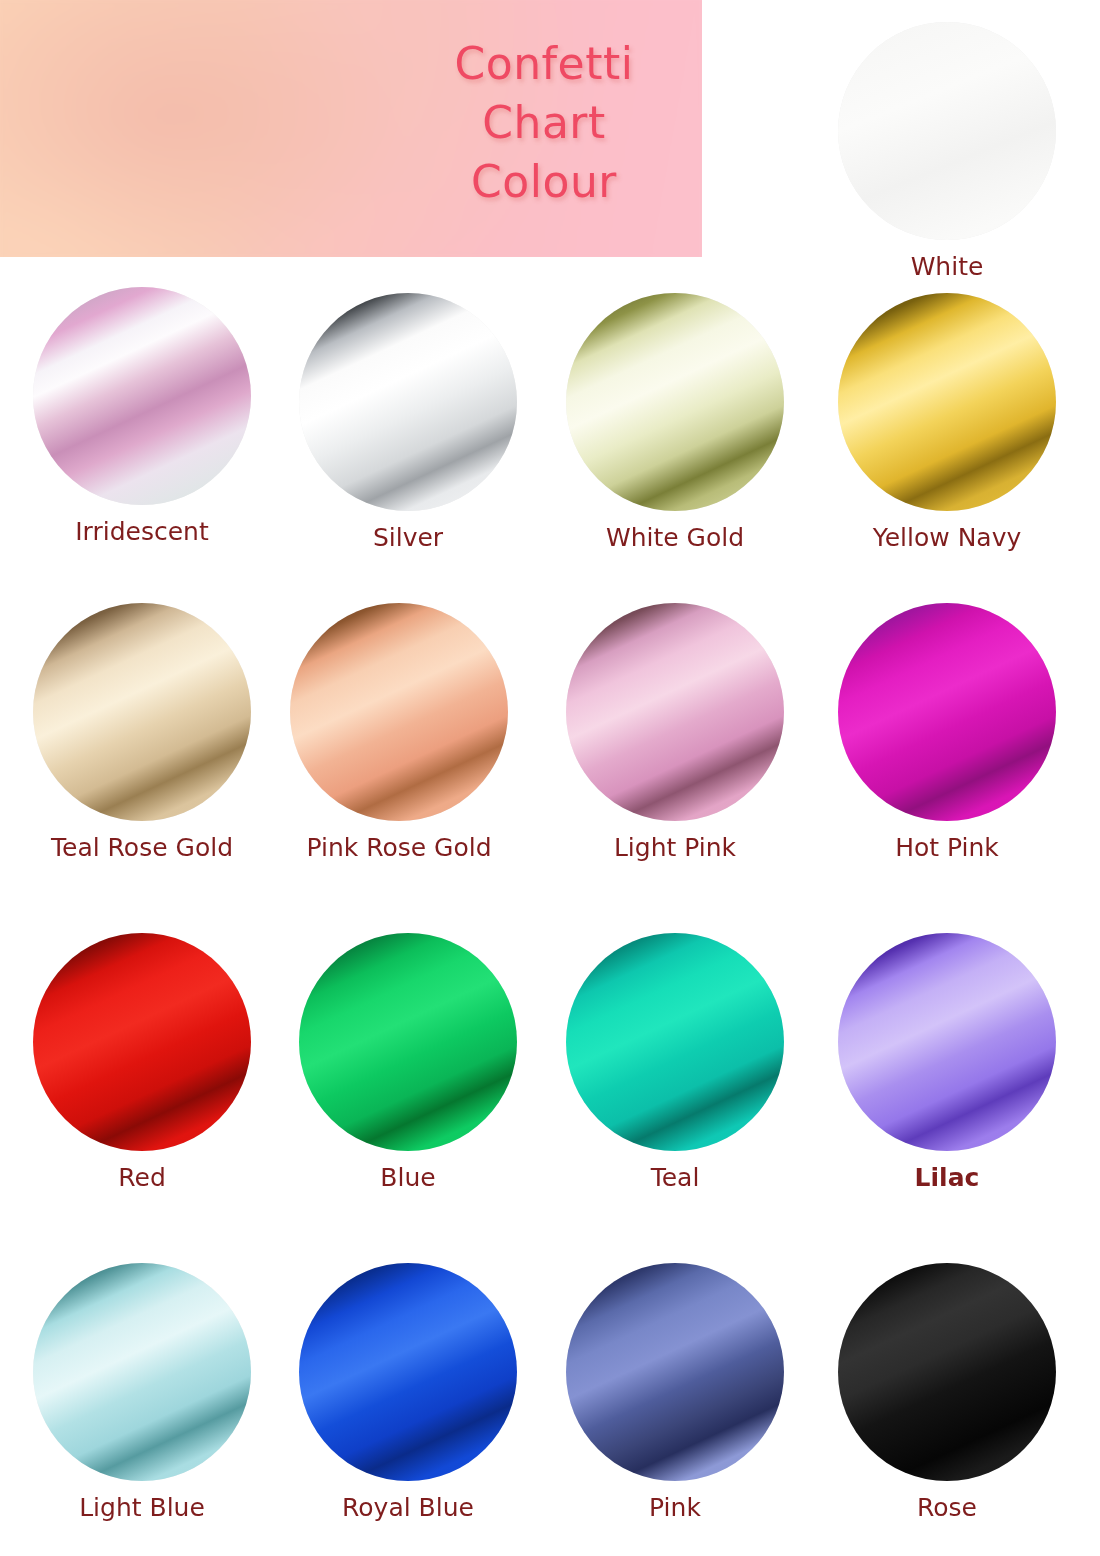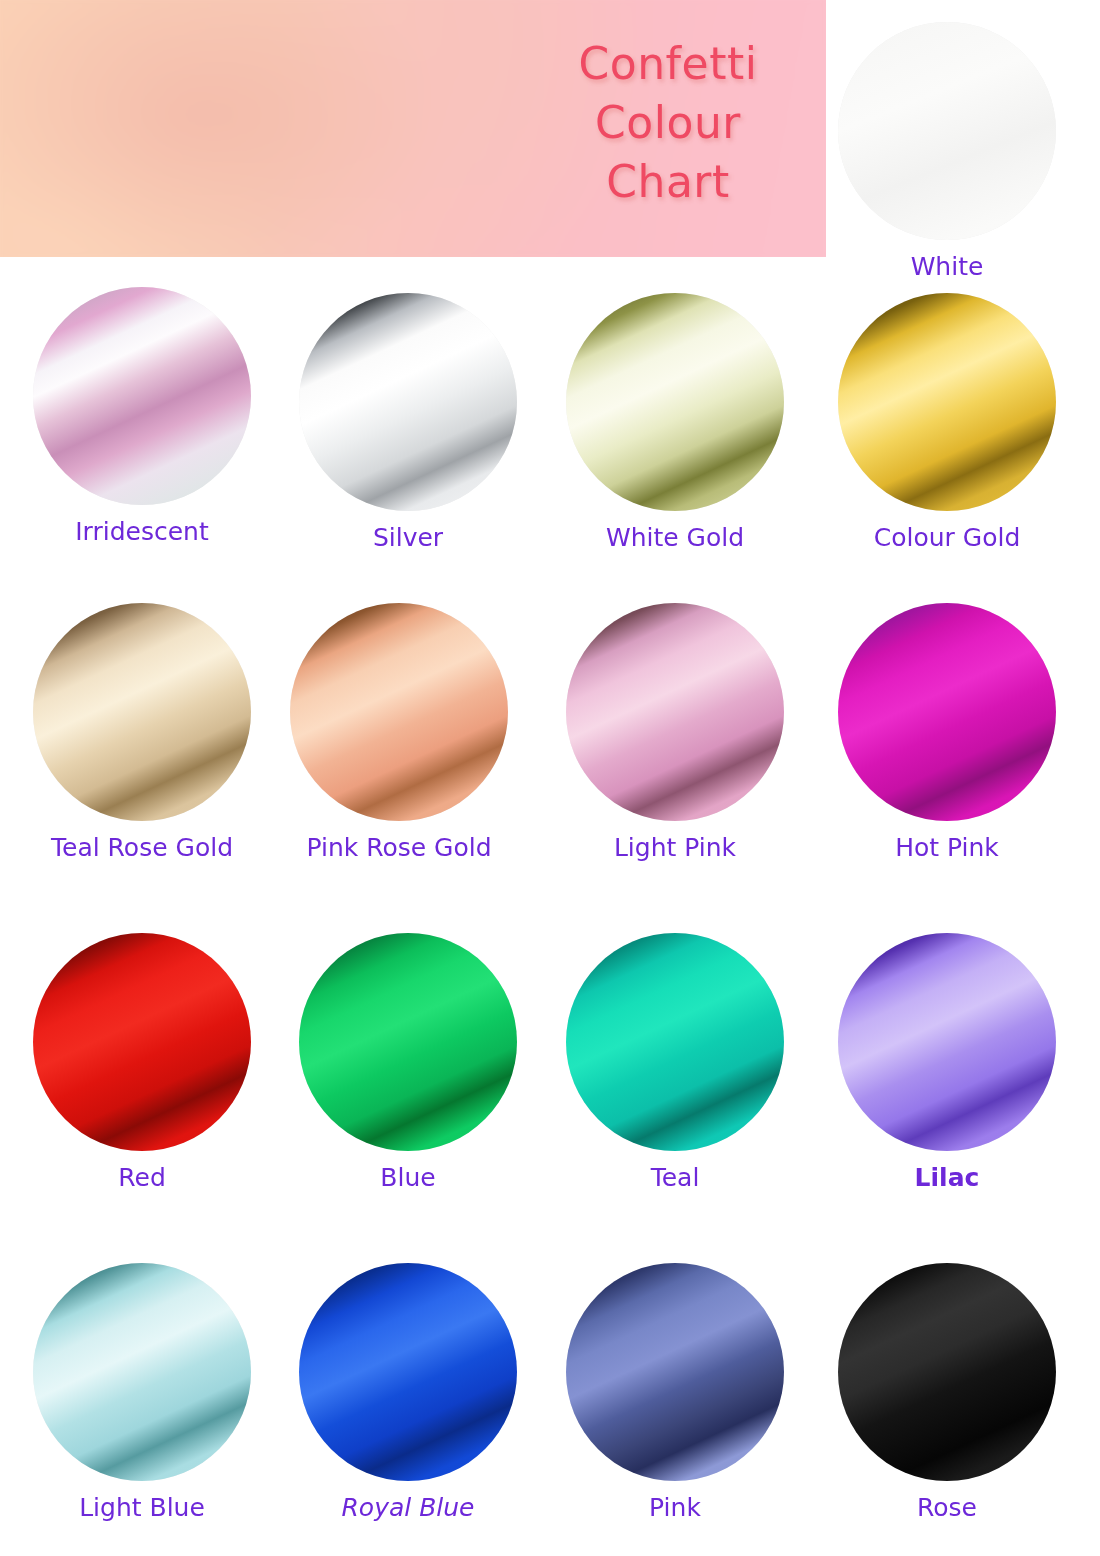--- a/index.html
+++ b/index.html
@@ -15,21 +15,21 @@
     overflow: hidden;
     font-family: "DejaVu Sans", sans-serif;
     -webkit-font-smoothing: antialiased;
   }
 
   
   .header-banner {
     position: absolute;
     left: 0;
     top: 0;
-    width: 826px;
+    width: 702px;
     height: 257px;
     overflow: hidden;
   }
   .header-banner .bg {
     position: absolute;
     inset: -30px;
     background:
       radial-gradient(ellipse 340px 220px at 26% 46%, rgba(243,186,170,0.85) 0%, rgba(248,205,186,0) 72%),
       radial-gradient(ellipse 260px 300px at 58% 30%, rgba(247,196,186,0.55) 0%, rgba(250,208,190,0) 70%),
       radial-gradient(ellipse 300px 260px at 12% 78%, rgba(252,214,186,0.75) 0%, rgba(252,214,186,0) 70%),
@@ -69,21 +69,21 @@
     position: absolute;
     inset: -20%;
   }
   .swatch-label {
     margin-top: 12px;
     width: 218px;
     text-align: center;
     font-family: "DejaVu Sans", sans-serif;
     font-size: 25px;
     line-height: 30px;
-    color: #6d28d9;
+    color: #7f1d1d;
     white-space: nowrap;
   }
 
   
   .f-white    { background: linear-gradient(158deg,#fdfdfd 0%,#f7f7f6 22%,#fbfbfa 40%,#f2f2f1 58%,#fafaf9 76%,#f5f5f4 100%); }
   .f-irrid    { background: linear-gradient(155deg,
                   #d5d7e2 0%, #cfd1de 12%, #c9a6c4 21%, #e2a8d0 27%, #f6f3f8 34%,
                   #fdfbfd 39%, #e6c2d8 46%, #c98fb8 54%, #dfa9cc 60%, #ece3ee 68%,
                   #dfe6e6 78%, #e9eeec 88%, #dde3e4 100%); }
   .f-silver   { background: linear-gradient(155deg,
@@ -147,22 +147,22 @@
                   #333333 37%, #2c2c2c 45%, #141414 54%, #0c0c0c 62%, #060606 68%,
                   #1a1a1a 75%, #222222 87%, #161616 100%); }
 </style>
 </head>
 <body>
 
 <div class="header-banner">
   <div class="bg"></div>
   <div class="header-title">
     <span>Confetti</span>
+    <span>Chart</span>
     <span>Colour</span>
-    <span>Chart</span>
   </div>
 </div>
 
 <div class="swatch" style="left:838px; top:22px;">
   <div class="disc">
     <div class="sheen f-white"></div>
   </div>
   <div class="swatch-label">White</div>
 </div>
 
@@ -181,21 +181,21 @@
 <div class="swatch" style="left:566px; top:293px;">
   <div class="disc">
     <div class="sheen f-whitegold"></div>
   </div>
   <div class="swatch-label">White Gold</div>
 </div>
 <div class="swatch" style="left:838px; top:293px;">
   <div class="disc">
     <div class="sheen f-yellowgold"></div>
   </div>
-  <div class="swatch-label">Colour Gold</div>
+  <div class="swatch-label">Yellow Navy</div>
 </div>
 
 <div class="swatch" style="left:33px; top:603px;">
   <div class="disc">
     <div class="sheen f-truerose"></div>
   </div>
   <div class="swatch-label">Teal Rose Gold</div>
 </div>
 <div class="swatch" style="left:290px; top:603px;">
   <div class="disc">
@@ -240,21 +240,21 @@
   </div>
   <div class="swatch-label">Lilac</div>
 </div>
 
 <div class="swatch" style="left:33px; top:1263px;">
   <div class="disc">
     <div class="sheen f-lightblue"></div>
   </div>
   <div class="swatch-label">Light Blue</div>
 </div>
-<div class="swatch" style="left:299px; top:1263px;font-style:italic;">
+<div class="swatch" style="left:299px; top:1263px;">
   <div class="disc">
     <div class="sheen f-royalblue"></div>
   </div>
   <div class="swatch-label">Royal Blue</div>
 </div>
 <div class="swatch" style="left:566px; top:1263px;">
   <div class="disc">
     <div class="sheen f-navy"></div>
   </div>
   <div class="swatch-label">Pink</div>

